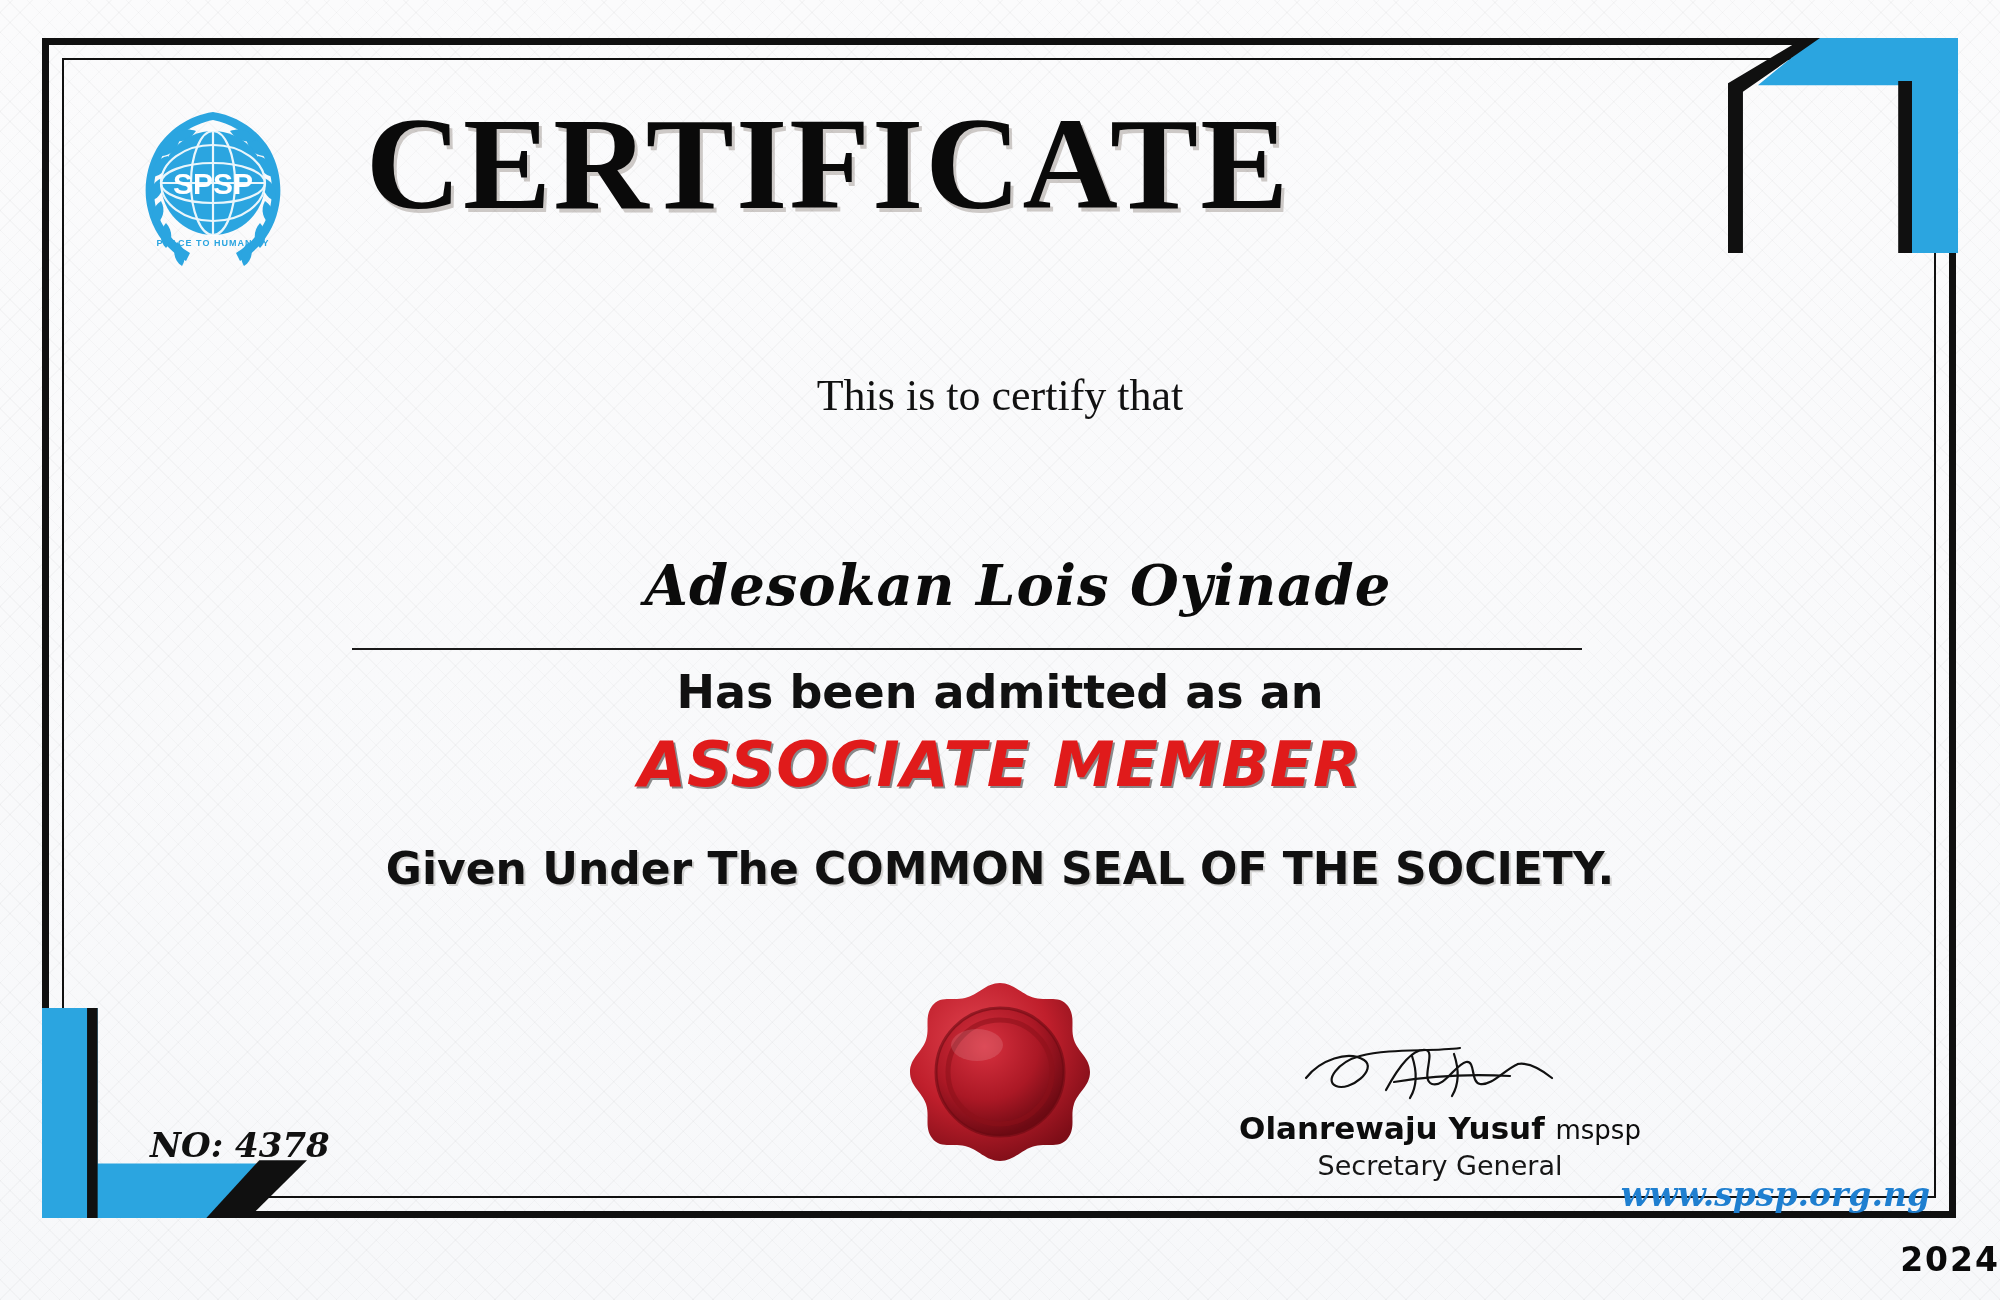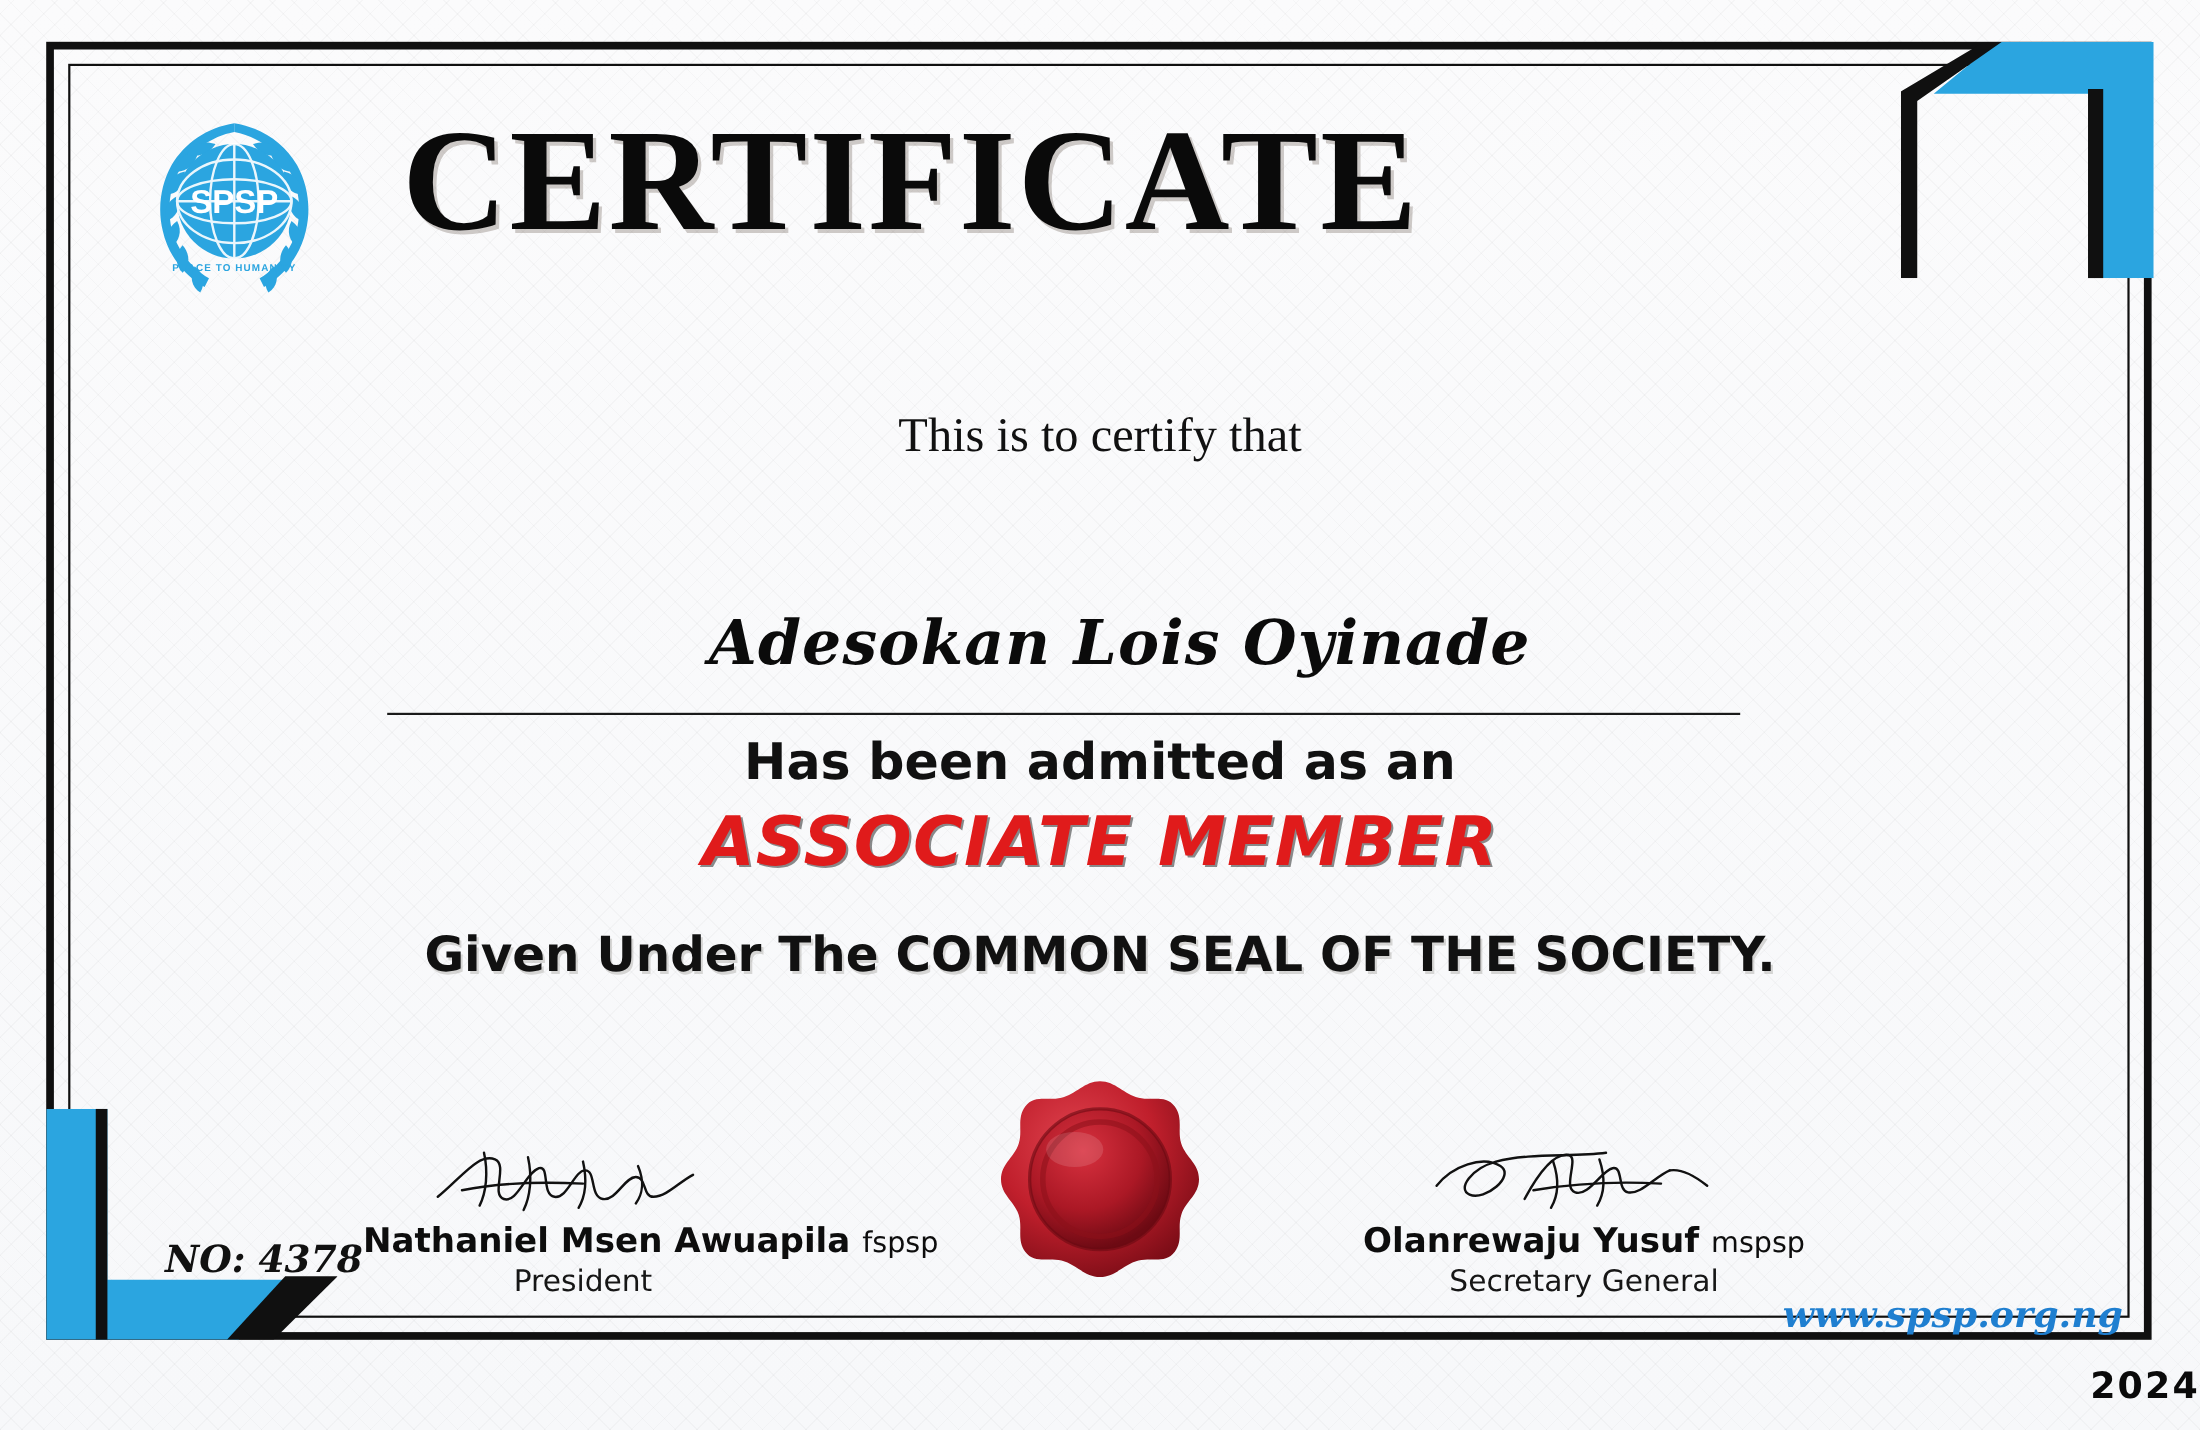--- a/index.html
+++ b/index.html
@@ -364,37 +364,20 @@
 
   <div class="recipient">Adesokan Lois Oyinade</div>
   <div class="recipient-rule"></div>
 
   <div class="admitted">Has been admitted as an</div>
   <div class="grade">ASSOCIATE MEMBER</div>
   <div class="given-under">Given Under The COMMON SEAL OF THE SOCIETY.</div>
 
   <div class="serial">NO: 4378</div>
 
-  <div class="sig-block sig-left">
-    <svg class="sig-img" viewBox="0 0 300 80">
-      <g fill="none" stroke="#111" stroke-width="2.2" stroke-linecap="round">
-        <path d="M18 58 C 40 40, 55 18, 70 24 C 82 29, 66 56, 78 60 C 90 64, 98 36, 110 32 C 120 29, 112 56, 124 58 C 136 60, 142 34, 152 34 C 162 34, 156 58, 168 60 C 180 62, 188 40, 198 40 C 208 40, 204 58, 214 58 C 226 58, 238 44, 250 38"></path>
-        <path d="M60 18 C 64 36, 62 54, 56 66"></path>
-        <path d="M100 22 C 104 40, 102 58, 96 70"></path>
-        <path d="M150 26 C 154 44, 152 58, 146 68"></path>
-        <path d="M40 52 C 70 46, 110 44, 150 46"></path>
-        <path d="M200 30 C 206 44, 204 56, 198 64"></path>
-      </g>
-    </svg>
-    <div class="sig-name">
-      <span>Nathaniel Msen Awuapila</span>
-      <span class="suffix">fspsp</span>
-    </div>
-    <div class="sig-role">President</div>
-  </div>
 
   <div class="sig-block sig-right">
     <svg class="sig-img" viewBox="0 0 300 80">
       <g fill="none" stroke="#111" stroke-width="2.2" stroke-linecap="round">
         <path d="M16 48 C 30 30, 58 20, 74 30 C 88 39, 60 62, 46 56 C 34 51, 48 32, 70 26 C 100 18, 140 22, 170 18"></path>
         <path d="M96 60 C 110 34, 124 18, 136 20 C 146 22, 130 50, 142 54 C 154 58, 166 34, 176 32 C 186 30, 180 52, 190 54 C 202 56, 214 40, 228 34"></path>
         <path d="M122 26 C 128 44, 126 58, 120 68"></path>
         <path d="M164 24 C 170 42, 168 56, 162 66"></path>
         <path d="M104 52 C 140 46, 184 44, 220 46"></path>
         <path d="M228 34 C 240 32, 252 40, 262 48"></path>

